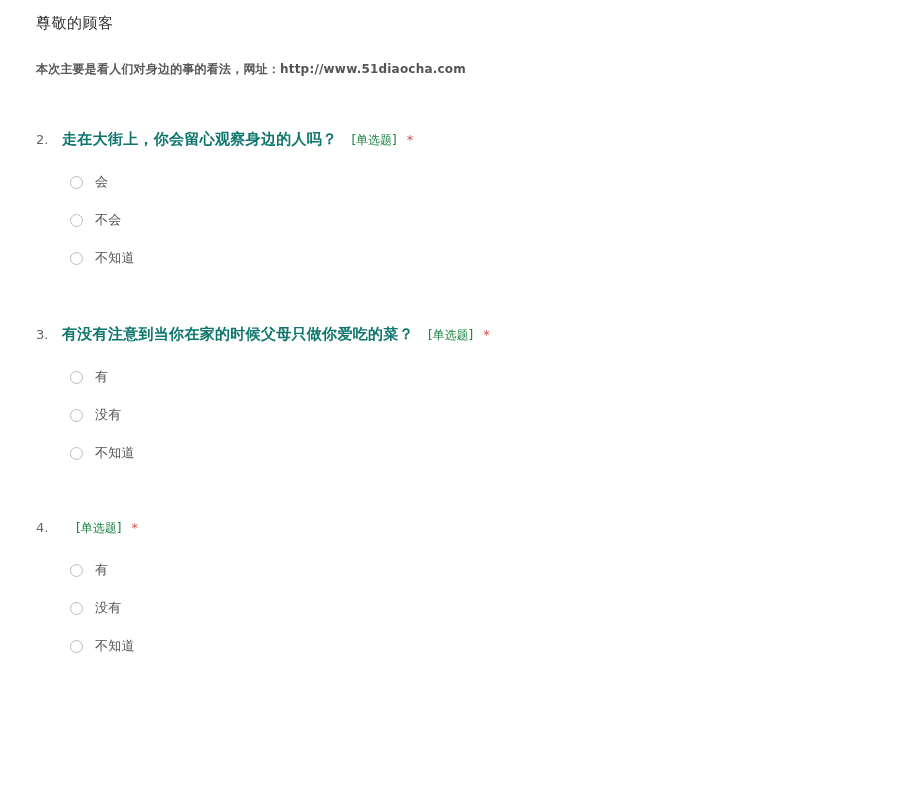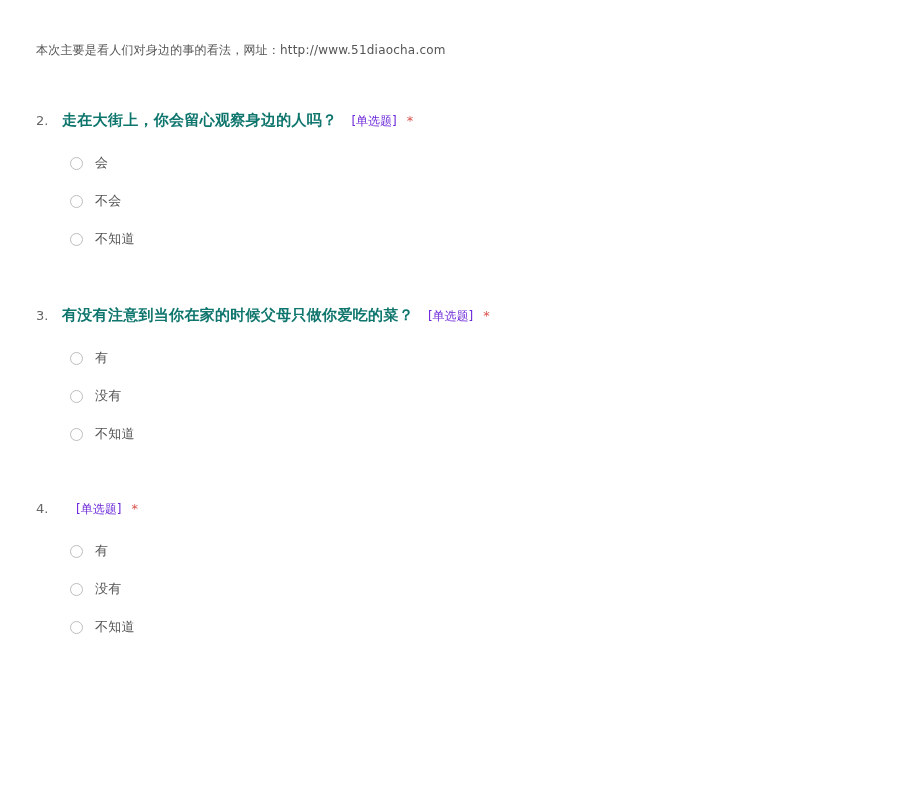--- a/index.html
+++ b/index.html
@@ -32,20 +32,21 @@
     letter-spacing: 0.5px;
     margin: 0;
     padding: 0;
   }
   .survey-desc {
     font-size: 12px;
     color: #555555;
     margin: 0;
     padding: 28px 3px 0 0;
     letter-spacing: 0.2px;
+    font-weight: bold;
   }
   .questions {
     margin: 0;
     padding: 52px 0 0 0;
   }
   .question {
     padding: 0 0 0 0;
     margin: 0 0 58px 0;
   }
   .q-head {
@@ -61,21 +62,21 @@
     font-weight: normal;
   }
   .q-text {
     font-size: 15px;
     font-weight: bold;
     color: #0f766e;
     letter-spacing: 0.3px;
   }
   .q-type {
     font-size: 12px;
-    color: #6d28d9;
+    color: #15803d;
     margin-left: 14px;
     font-weight: normal;
     white-space: nowrap;
   }
   .q-required {
     color: #d9534f;
     font-size: 13px;
     margin-left: 10px;
     font-weight: normal;
   }
@@ -106,20 +107,21 @@
     color: #555555;
     letter-spacing: 0.3px;
   }
 </style>
 </head>
 <body>
 
 <div class="page">
 
   <div class="survey-header">
+    <h1 class="survey-title">尊敬的顾客</h1>
     <p class="survey-desc">本次主要是看人们对身边的事的看法，网址：http://www.51diaocha.com</p>
   </div>
 
   <div class="questions">
 
     <div class="question">
       <div class="q-head">
         <span class="q-num">2.</span>
         <span class="q-text">走在大街上，你会留心观察身边的人吗？</span>
         <span class="q-type">[单选题]</span>

